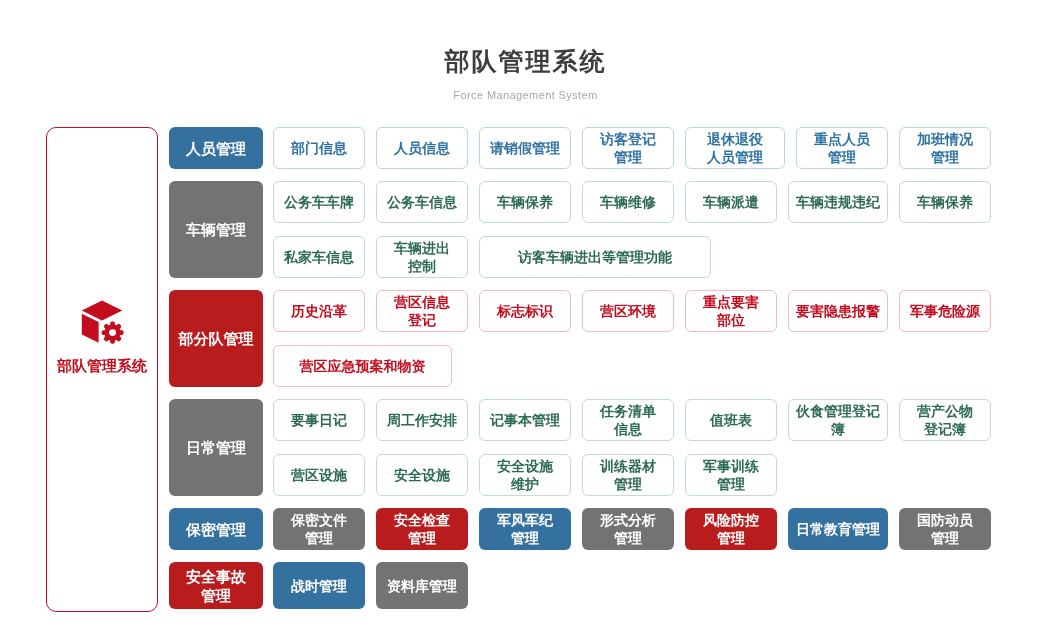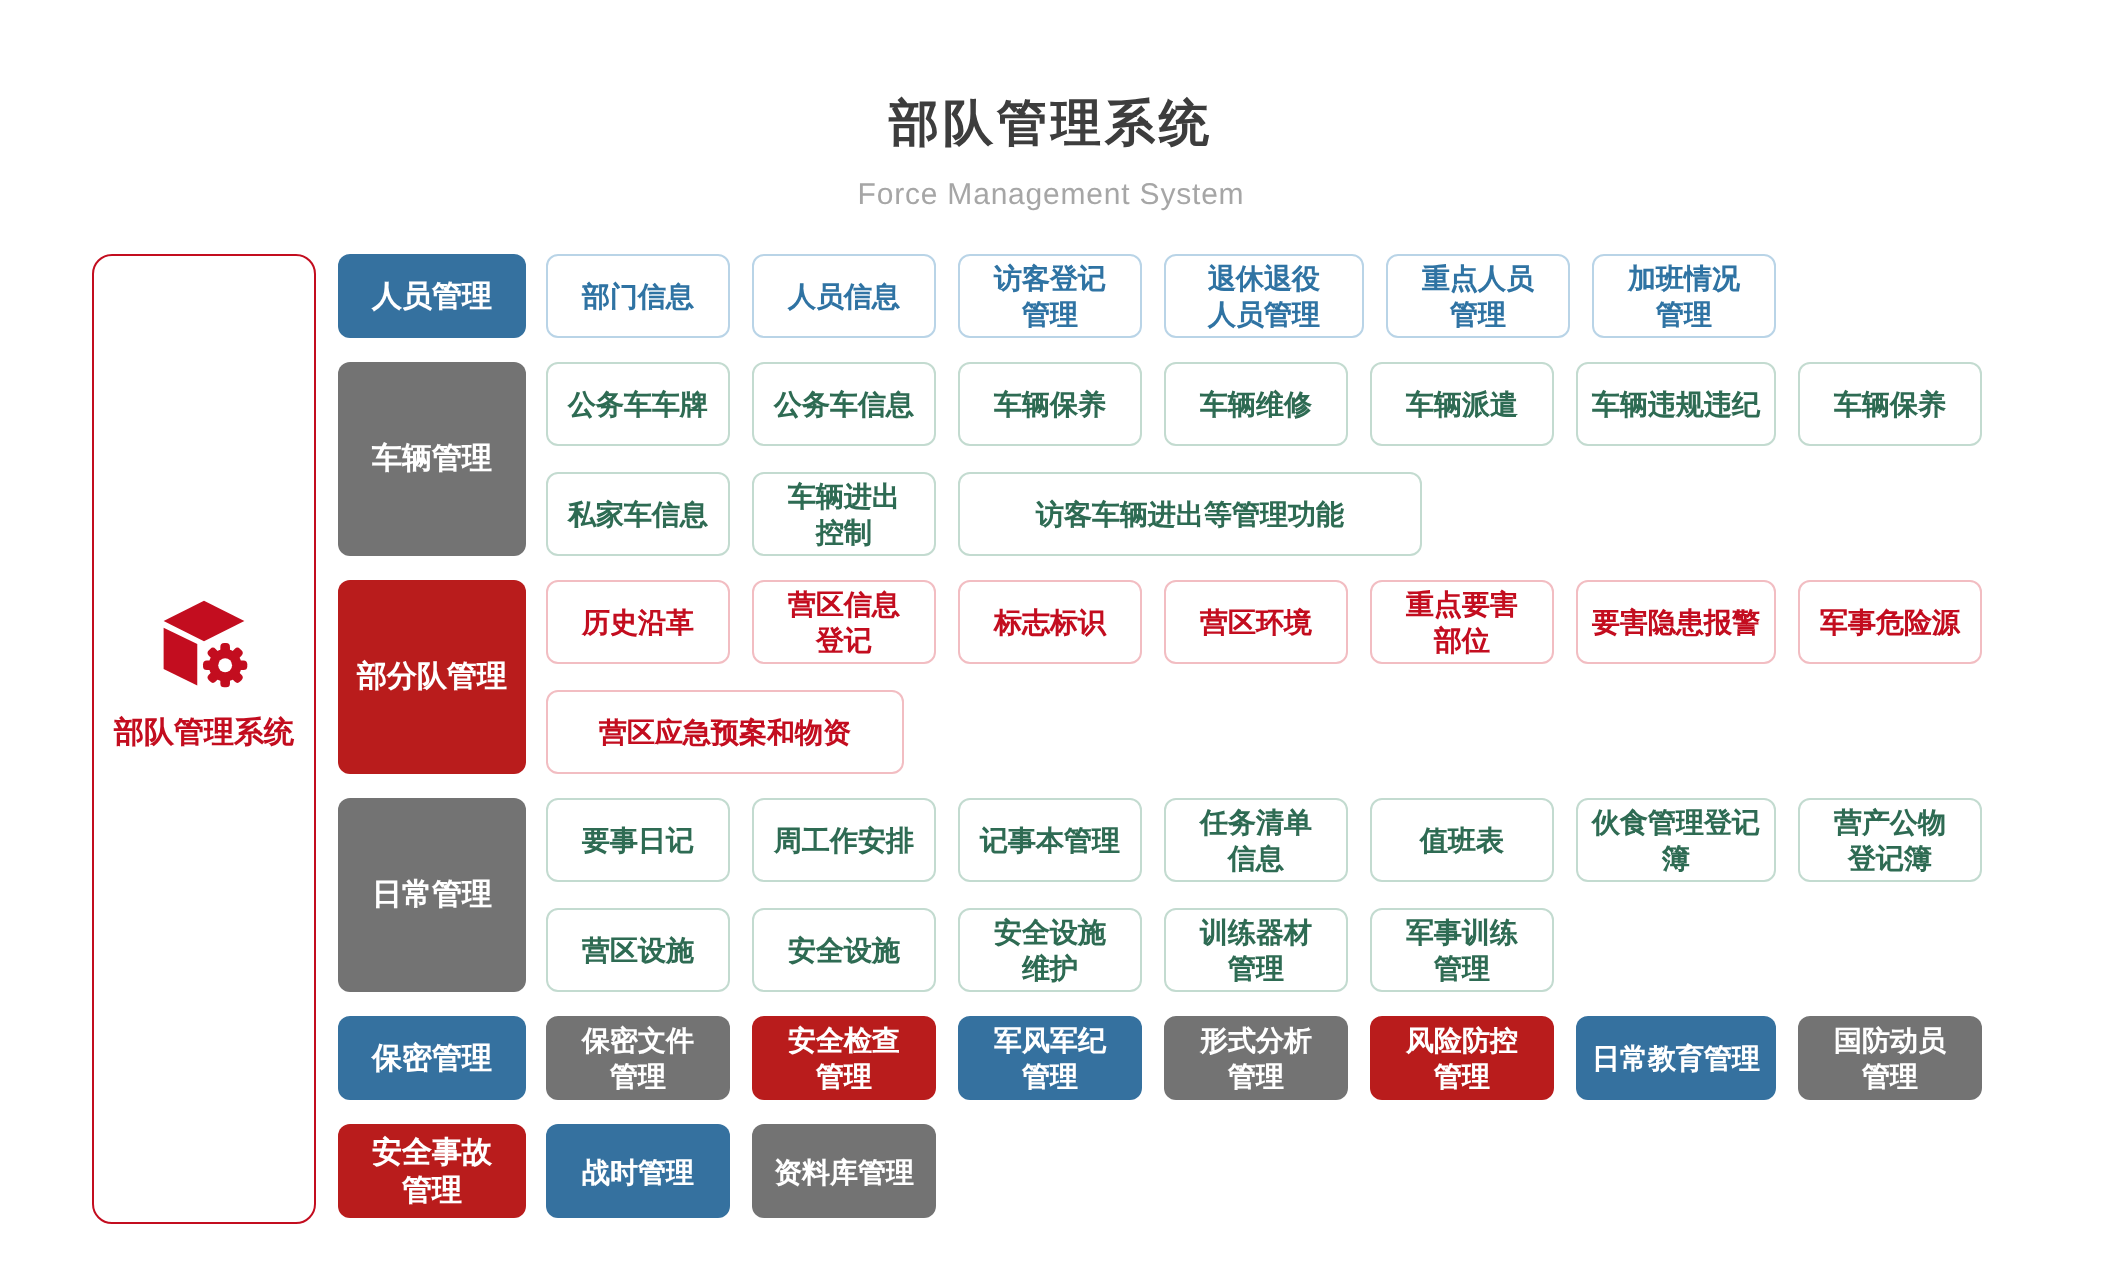--- a/index.html
+++ b/index.html
@@ -12,21 +12,21 @@
     position: relative;
   }
   
   .header { position: absolute; top: 0; left: 0; width: 1051px; text-align: center; }
   .title {
     margin: 45px 0 0 0;
     font-size: 25px; font-weight: 700; color: #3d3d3d; letter-spacing: 2px;
   }
   .subtitle {
     margin: 11px 0 0 0;
-    font-size: 15px; font-weight: 400; color: #a6a6a6; letter-spacing: 0.4px;
+    font-size: 11px; font-weight: 400; color: #a6a6a6; letter-spacing: 0.4px;
   }
   
   .layout { position: absolute; left: 46px; top: 127px; display: flex; gap: 11px; }
   
   .root-node {
     width: 112px; height: 485px;
     border: 1.5px solid #C30D1F; border-radius: 10px;
     background: #ffffff;
     display: flex; flex-direction: column; align-items: center;
     padding-top: 170px;
@@ -98,20 +98,21 @@
     <div class="root-label">部队管理系统</div>
   </div>
 
   <div class="groups">
       <div class="group-row">
         <div class="category cat-blue">人员管理</div>
         <div class="lines">
           <div class="line">
             <div class="item outline-blue">部门信息</div>
             <div class="item outline-blue">人员信息</div>
+            <div class="item outline-blue">请销假管理</div>
             <div class="item outline-blue">访客登记
 管理</div>
             <div class="item outline-blue size-wide">退休退役
 人员管理</div>
             <div class="item outline-blue">重点人员
 管理</div>
             <div class="item outline-blue">加班情况
 管理</div>
           </div>
         </div>

